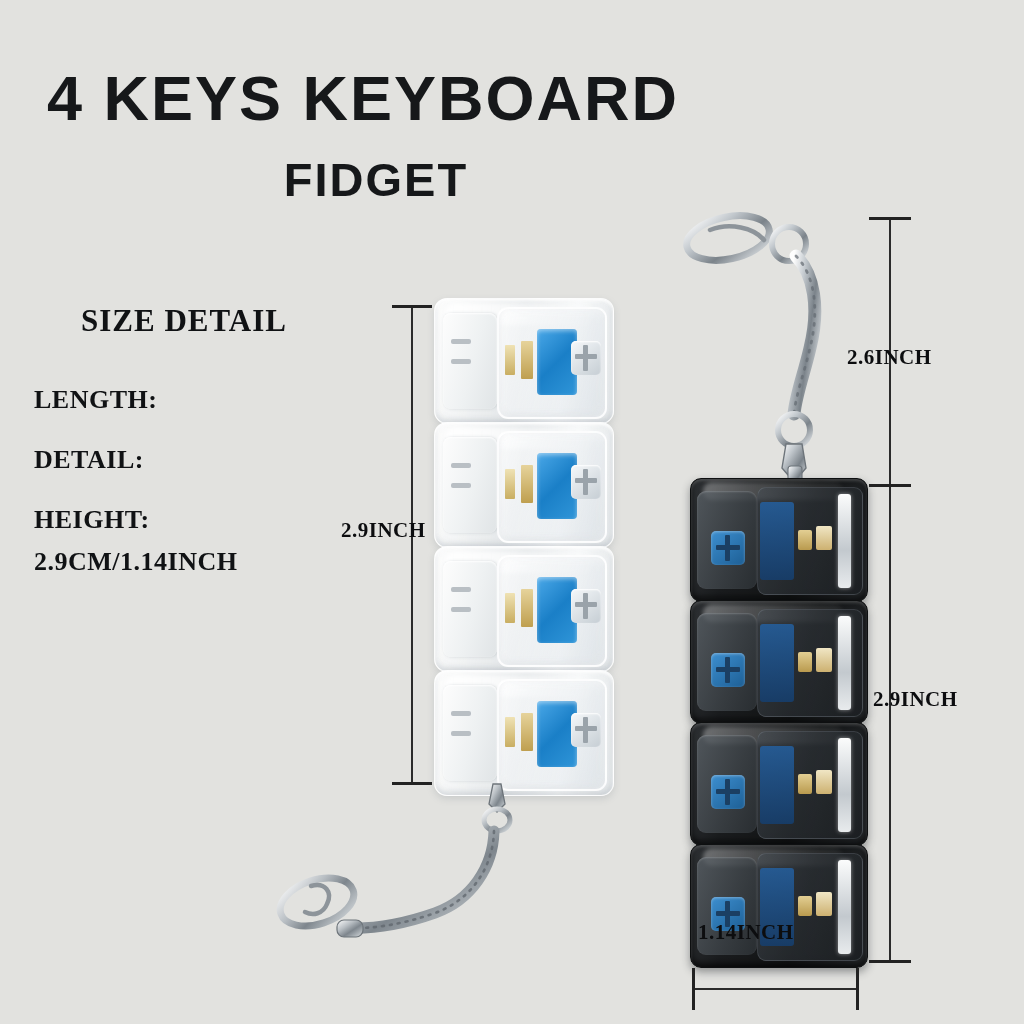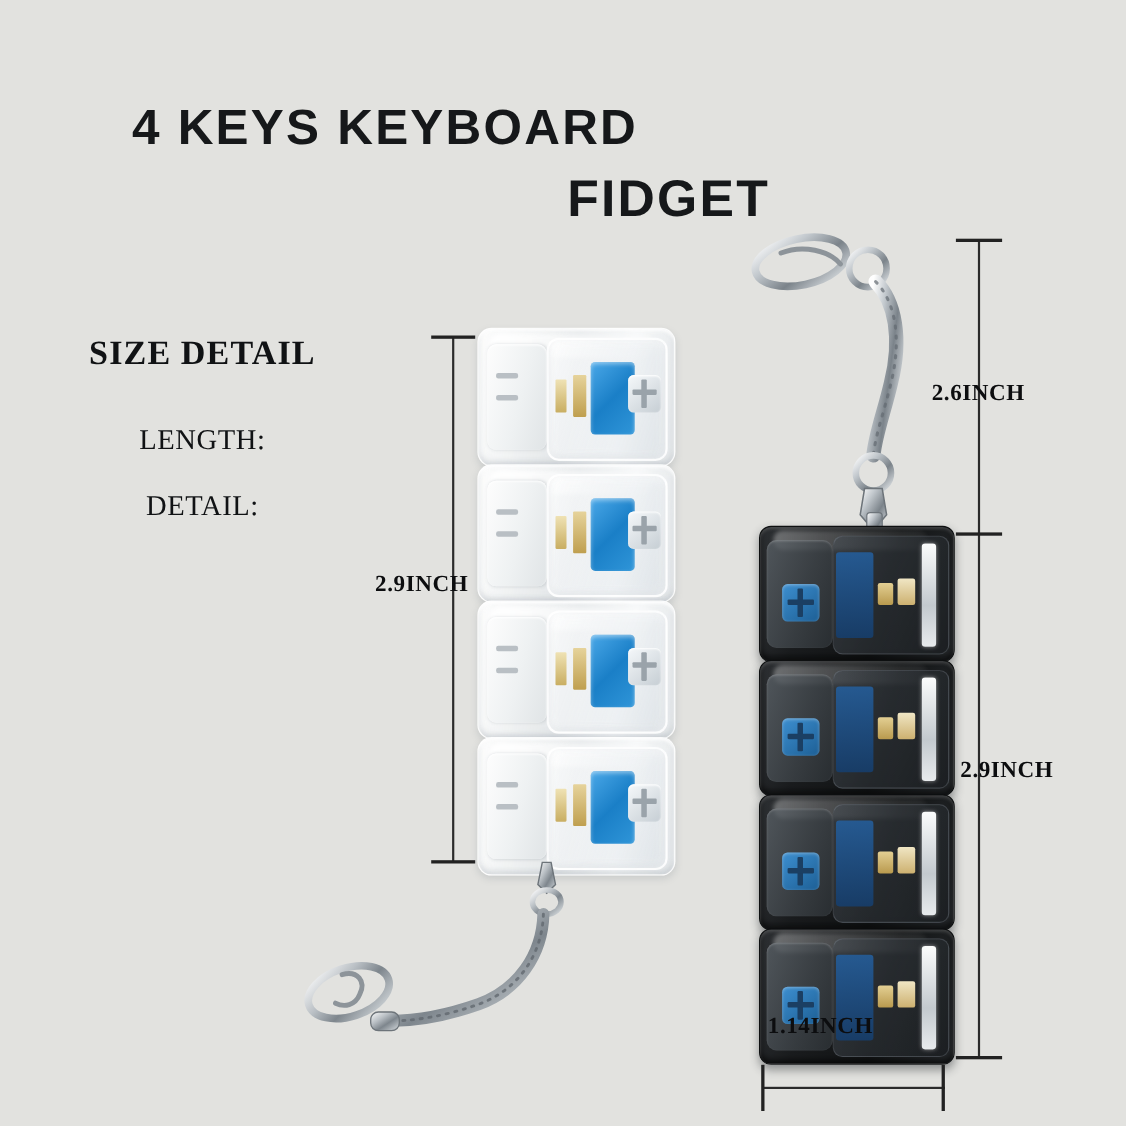--- a/index.html
+++ b/index.html
@@ -23,31 +23,31 @@
   
   .title-line {
     position: absolute;
     font-family: "Liberation Sans", sans-serif;
     font-weight: 700;
     color: #16181a;
     letter-spacing: 2px;
     white-space: nowrap;
   }
   #title-l1 {
-    left: 0; top: 62px;
+    left: 13px; top: 62px;
     width: 700px;
     text-align: center;
-    font-size: 45px;
-    margin-top: 28px;
+    font-size: 63px;
   }
   #title-l2 {
     left: 0; top: 152px;
     width: 700px;
-    text-align: right;
+    text-align: center;
     font-size: 47px;
+    padding-left: 26px;
   }
 
   
   #size-detail {
     position: absolute;
     left: 34px;
     top: 303px;
     width: 300px;
     color: #101214;
   }
@@ -58,25 +58,24 @@
     margin: 0 0 40px 0;
     white-space: nowrap;
     text-align: center;
   }
   #size-detail .spec {
     margin-bottom: 18px;
   }
   #size-detail .spec-label,
   #size-detail .spec-value {
     font-size: 26px;
-    font-weight: 400;
+    font-weight: 700;
     letter-spacing: .5px;
     line-height: 1.62;
     white-space: nowrap;
-    text-align: center;
   }
 
   
   .dim-line-v {
     position: absolute;
     width: 2px;
     background: #2b2b2b;
   }
   .dim-tick-h {
     position: absolute;
@@ -316,20 +315,24 @@
     <div class="heading">SIZE DETAIL</div>
 
     <div class="spec">
       <div class="spec-label">LENGTH:</div>
     </div>
 
     <div class="spec">
       <div class="spec-label">DETAIL:</div>
     </div>
 
+    <div class="spec">
+      <div class="spec-label">HEIGHT:</div>
+      <div class="spec-value">2.9CM/1.14INCH</div>
+    </div>
   </div>
 
   <div class="dim-line-v" style="left:411px; top:306px; height:478px;"></div>
   <div class="dim-tick-h" style="left:392px; top:305px; width:40px;"></div>
   <div class="dim-tick-h" style="left:392px; top:782px; width:40px;"></div>
   <div class="dim-label" style="left:341px; top:518px;">2.9INCH</div>
 
   <div class="stack" style="left:432px; top:298px; width:182px; height:495px;">
 
     <div class="mod-clear" style="top:0px;   left:2px;">

